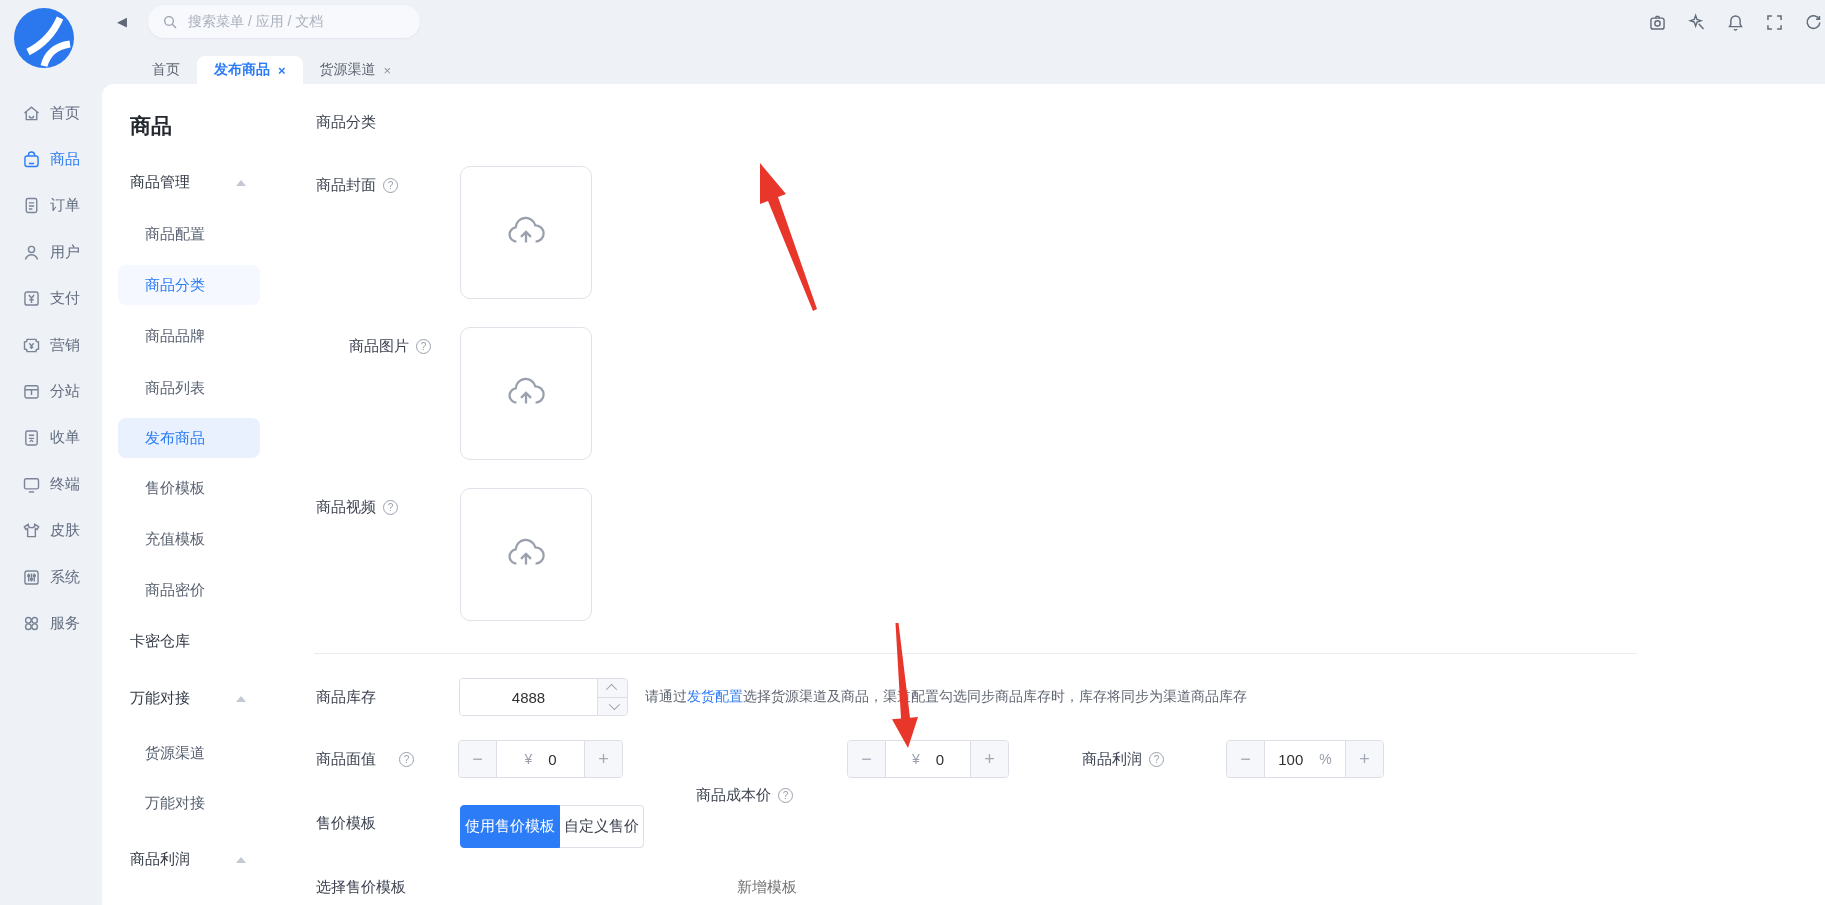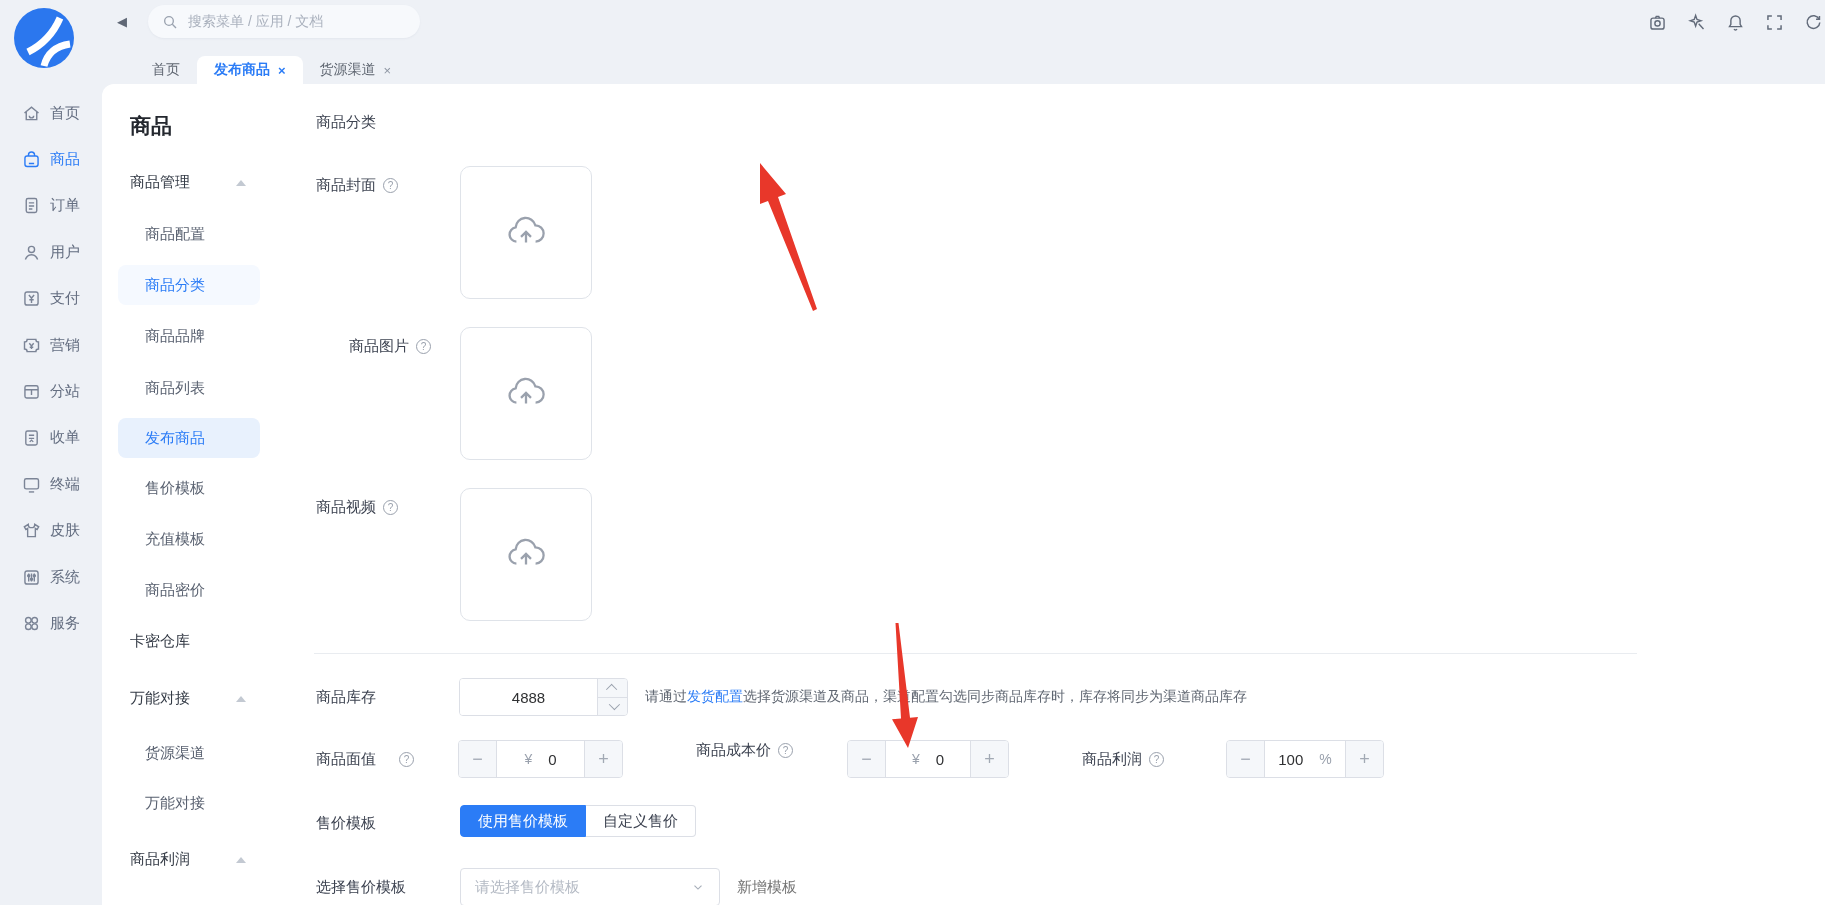--- a/index.html
+++ b/index.html
@@ -74,21 +74,21 @@
   .stepper { height:38px; border:1px solid #dcdfe6; border-radius:4px; display:flex; overflow:hidden; background:#fff; }
   .stepper .sbtn { width:38px; background:#f5f7fa; color:#a2a9b4; font-size:18px; display:flex; align-items:center; justify-content:center; cursor:pointer; flex:none; }
   .stepper .sbtn.minus { border-right:1px solid #dcdfe6; }
   .stepper .sbtn.plus  { border-left:1px solid #dcdfe6; }
   .stepper .mid { flex:1; display:flex; align-items:center; justify-content:center; gap:16px; }
   .stepper .cur { color:#9aa1ad; font-size:14px; }
   .stepper .val { color:#303133; font-size:15px; }
   .stepper .unit { color:#9aa1ad; font-size:14px; }
 
   .seg { display:flex; }
-  .seg-btn { height:32px; padding:0 17px; font-size:15px; display:flex; align-items:center; cursor:pointer; }
+  .seg-btn { height:43px; padding:0 4px; font-size:15px; display:flex; align-items:center; cursor:pointer; }
   .seg-btn.on  { background:#2b7cf6; color:#fff; border:1px solid #2b7cf6; border-radius:4px 0 0 4px; }
   .seg-btn.off { background:#fff; color:#3c4250; border:1px solid #dcdfe6; border-left:none; border-radius:0 4px 4px 0; }
   .link { color:#737373; font-size:15px; text-decoration:none; cursor:pointer; }
 
   .arrows { position:absolute; left:0; top:0; width:1825px; height:905px; z-index:40; pointer-events:none; }
 </style>
 </head>
 <body>
 
 <aside class="rail">
@@ -363,21 +363,21 @@
   </div>
   <div class="frow stepper" style="left:356px; top:656px; width:165px;">
     <div class="sbtn minus">−</div>
     <div class="mid">
         <span class="cur">¥</span>
         <span class="val">0</span>
       </div>
     <div class="sbtn plus">+</div>
   </div>
 
-  <div class="frow flabel" style="left:594px; top:647px; height:38px;">
+  <div class="frow flabel" style="left:594px; top:692px; height:38px;">
     <span>商品成本价</span>
       <span class="help">?</span>
   </div>
   <div class="frow stepper" style="left:745px; top:656px; width:162px;">
     <div class="sbtn minus">−</div>
     <div class="mid">
         <span class="cur">¥</span>
         <span class="val">0</span>
       </div>
     <div class="sbtn plus">+</div>
@@ -400,26 +400,20 @@
     <span>售价模板</span>
   </div>
   <div class="frow seg" style="left:358px; top:721px;">
     <div class="seg-btn on">使用售价模板</div>
     <div class="seg-btn off">自定义售价</div>
   </div>
 
   <div class="frow flabel" style="left:214px; top:784px; height:38px;">
     <span>选择售价模板</span>
   </div>
-  <div class="frow select" style="left:358px; top:784px; width:260px;">
-    <span class="ph">请选择售价模板</span>
-    <svg viewBox="0 0 24 24" fill="none" stroke-width="2">
-        <path d="M6 9.5l6 6 6-6"></path>
-      </svg>
-  </div>
   <a class="frow link" style="left:635px; top:784px; height:38px; display:flex; align-items:center;">新增模板</a>
 
 </main>
 
 <svg class="arrows" viewBox="0 0 1825 905">
   <polygon fill="#e8372a" points="760,163 786,194 778,197 817,309 813,311 768,201 760,204"></polygon>
   <polygon fill="#e8372a" points="908,748 918,717 910,717.7 898.5,623 895.5,623 901,718.5 892,719.2"></polygon>
 </svg>
 
 </body></html>

